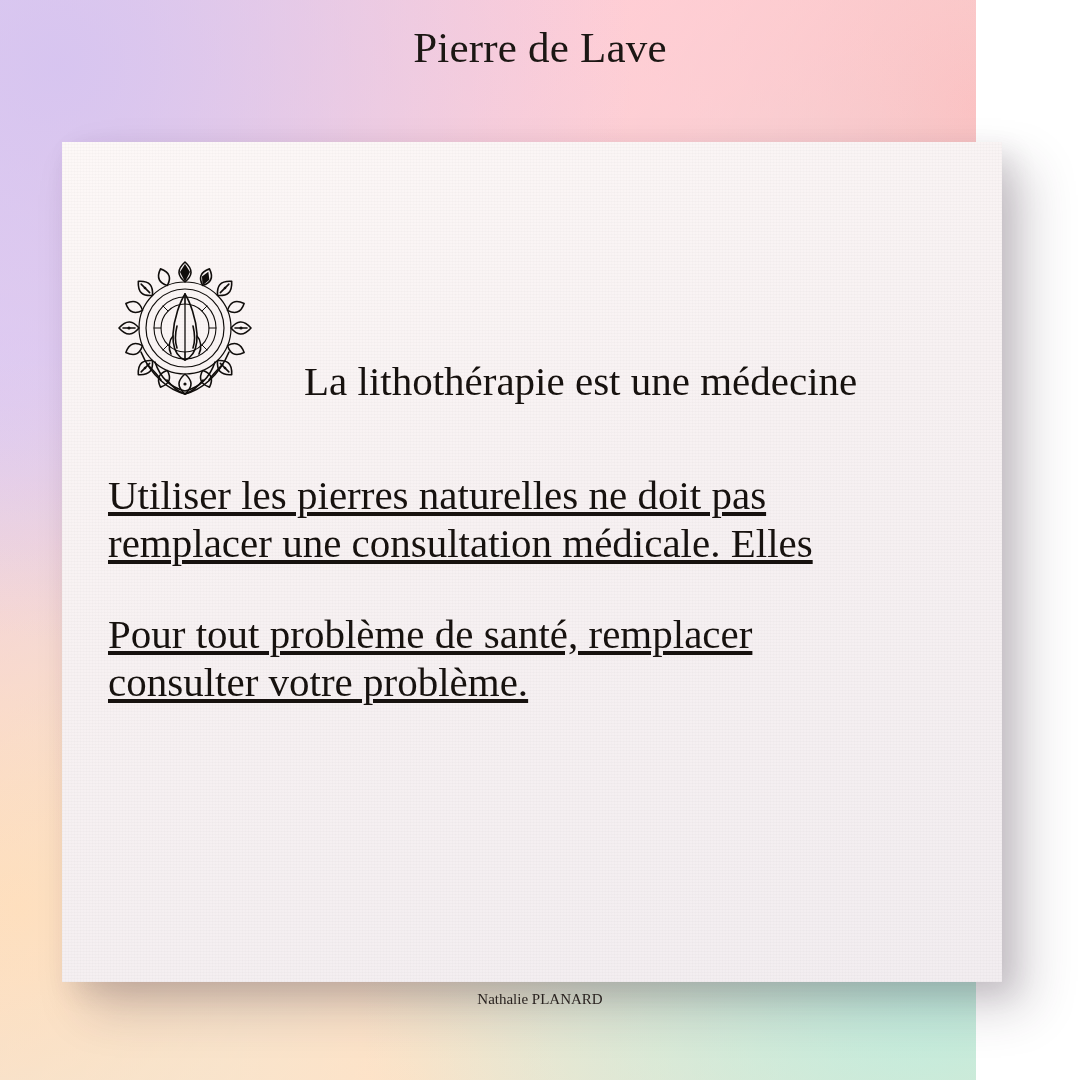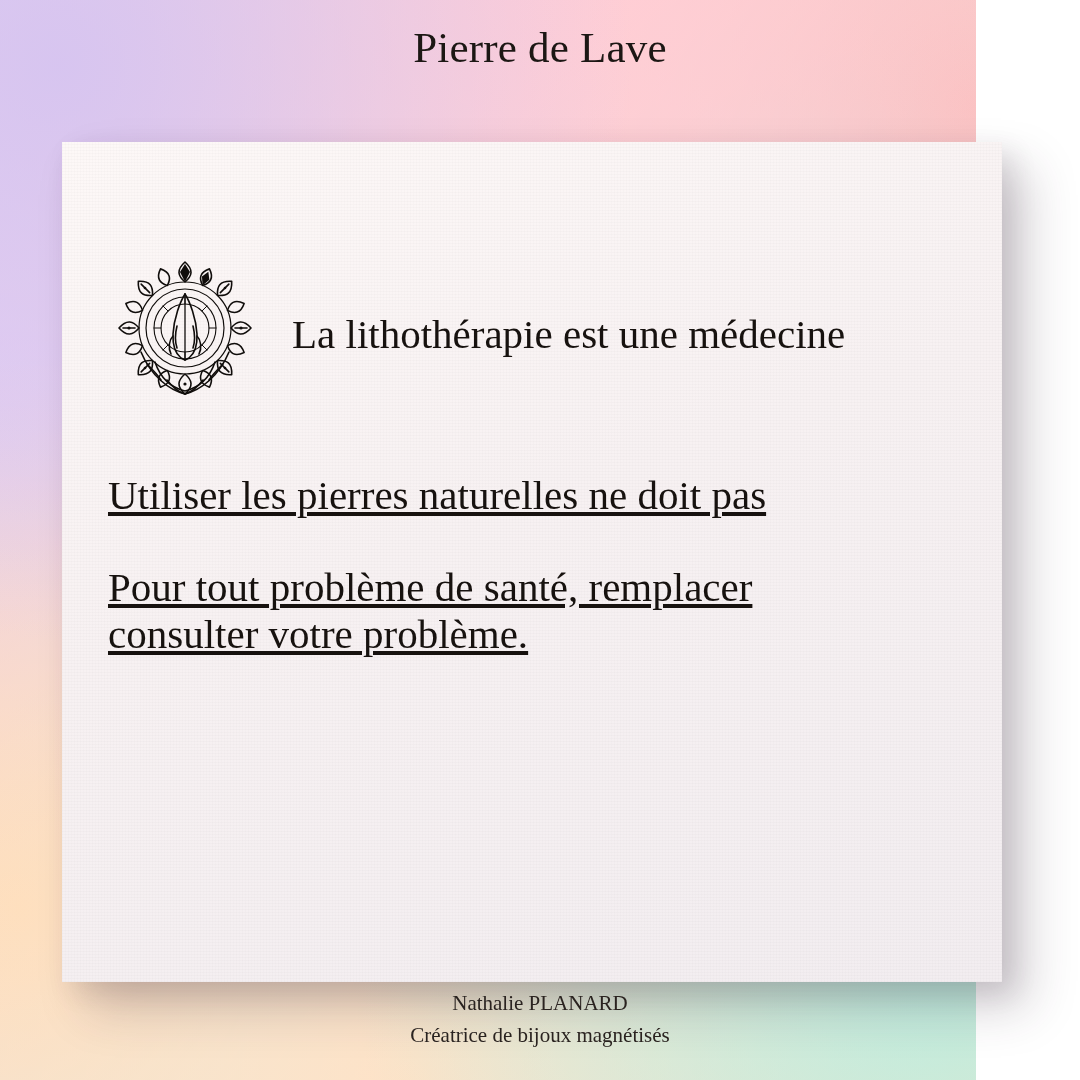--- a/index.html
+++ b/index.html
@@ -61,21 +61,22 @@
       10px 10px 24px rgba(60, 40, 60, 0.12);
   }
 
   
   #intro-block {
     position: absolute;
     left: 48px;
     top: 112px;
     width: 860px;
     display: flex;
-    align-items: center;
+    align-items: flex-end;
+    gap: 12px;
   }
   #mandala {
     flex: 0 0 150px;
     width: 150px;
     height: 150px;
     margin-top: 2px;
   }
   #intro-text {
     flex: 1 1 auto;
     color: #17120f;
@@ -105,21 +106,21 @@
   #body-text .ln { display: block; }
 
   
   #footer {
     position: absolute;
     left: 0;
     top: 988px;
     width: 1080px;
     text-align: center;
     color: #2a2320;
-    font-size: 21px;
+    font-size: 15px;
     line-height: 1.5;
   }
   #footer .ln { display: block; }
 </style>
 </head>
 <body>
 
 <div id="poster">
 
   <div id="heading">
@@ -247,27 +248,27 @@
 
       <div id="intro-text">
         <span class="l1">La lithothérapie est une médecine</span>
       </div>
 
     </div>
 
     <div id="body-text">
       <p>
         <span class="ln">Utiliser les pierres naturelles ne doit pas</span>
+        <span class="ln">remplacer une consultation médicale. Elles</span>
       </p>
       <p>
         <span class="ln">Pour tout problème de santé, remplacer</span>
         <span class="ln">consulter votre problème.</span>
       </p>
     </div>
 
   </div>
 
   <div id="footer">
     <span class="ln">Nathalie PLANARD</span>
-    <span class="ln">Créatrice de bijoux magnétisés</span>
   </div>
 
 </div>
 
 </body></html>

